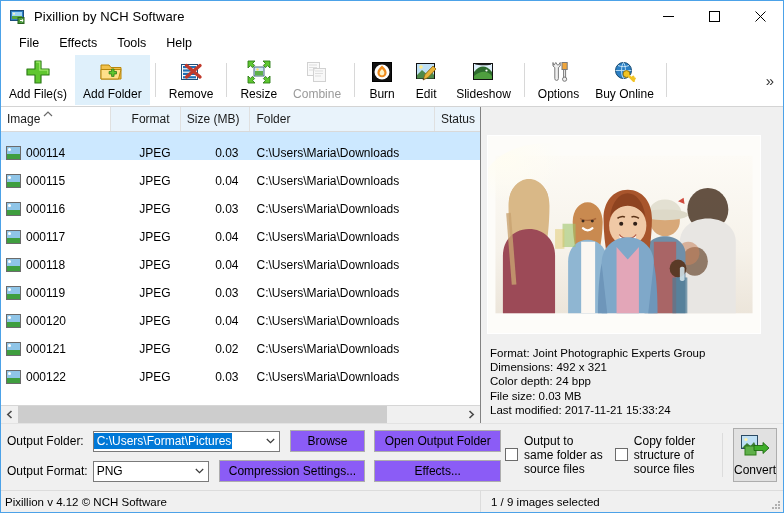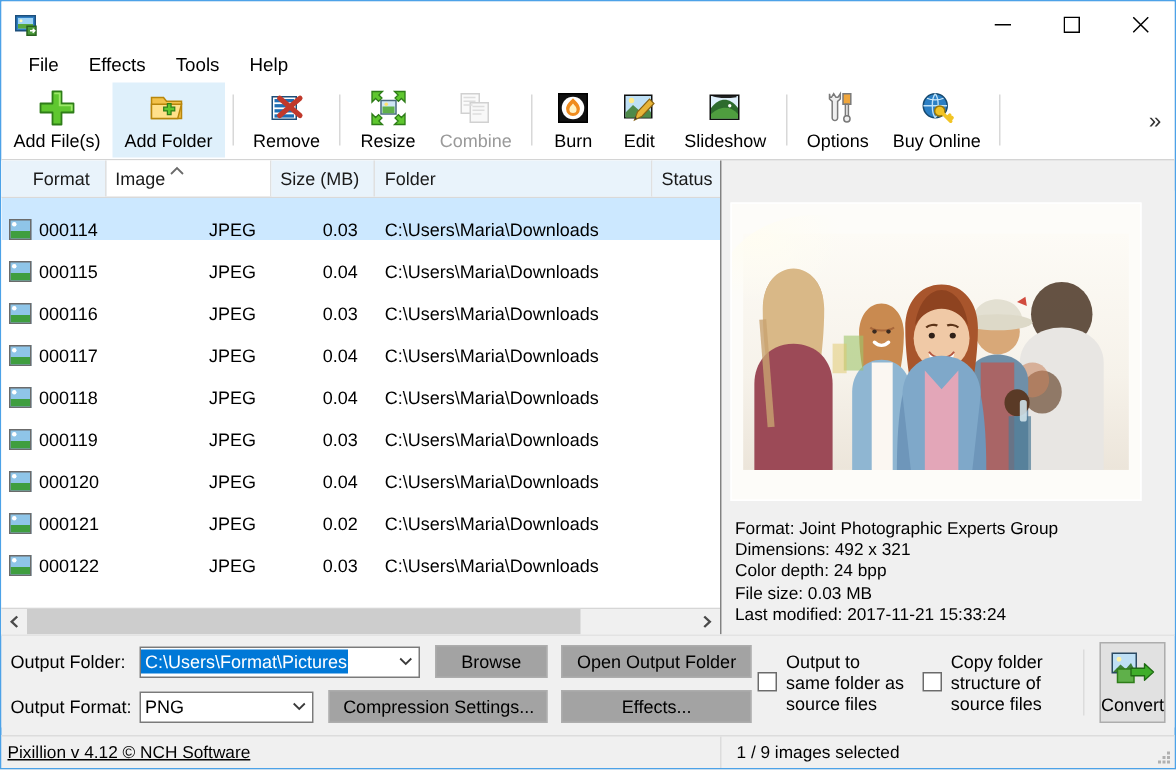--- a/index.html
+++ b/index.html
@@ -128,21 +128,21 @@
   .frow{display:flex;align-items:center;height:23px;margin-top:3px;}
   .flabel{width:88px;font-size:12px;}
   .combo{
     height:21px;box-sizing:border-box;border:1px solid #7a7a7a;background:#fff;
     display:flex;align-items:center;font-size:12px;position:relative;
   }
   .combo .val{padding-left:3px;flex:1;white-space:nowrap;overflow:hidden;}
   .combo .val.selected-text{background:#0078d7;color:#fff;display:inline-block;flex:0 0 auto;padding:1px 1px 1px 3px;}
   .combo .arrow{width:17px;display:flex;align-items:center;justify-content:center;}
   .btn{
-    height:22px;box-sizing:border-box;border:1px solid #adadad;background:#a3a3a3;
+    height:22px;box-sizing:border-box;border:1px solid #adadad;background:#8b5cf6;
     display:flex;align-items:center;justify-content:center;font-size:12px;color:#000;
   }
   .br{flex:1;display:flex;align-items:center;height:56px;}
   .chkcol{display:flex;flex-direction:row;justify-content:center;gap:9px;padding-left:4px;}
   .chkrow{display:flex;align-items:center;font-size:12px;}
   .chkbox{
     width:13px;height:13px;box-sizing:border-box;border:1px solid #6b6b6b;
     background:#fff;margin-right:6px;flex:0 0 auto;
   }
   .vdiv{width:1px;height:44px;background:#dcdcdc;margin:0 10px;}
@@ -151,40 +151,41 @@
     background:#e1e1e1;display:flex;flex-direction:column;align-items:center;
     justify-content:center;font-size:12px;
   }
 
   
   .statusbar{
     position:absolute;left:0;bottom:0;width:100%;height:22px;
     background:#f0f0f0;border-top:1px solid #dcdcdc;display:flex;align-items:center;
     box-sizing:border-box;
   }
-  .sb-left{width:480px;padding-left:4px;font-size:11.5px;border-right:1px solid #dcdcdc;height:100%;display:flex;align-items:center;box-sizing:border-box;text-decoration:underline;}
+  .sb-left{width:480px;padding-left:4px;font-size:11.5px;border-right:1px solid #dcdcdc;height:100%;display:flex;align-items:center;box-sizing:border-box;}
   .sb-right{padding-left:10px;font-size:11.5px;}
   .grip{position:absolute;right:2px;bottom:2px;width:12px;height:12px;}
 </style>
 </head>
 <body>
 
 <div id="app">
 
   <div class="titlebar">
     <span class="title-icon">
       <svg width="16" height="16" viewBox="0 0 16 16">
         <rect x="0.5" y="1.5" width="13" height="10" fill="#2f7fc4" stroke="#1c4f7c"></rect>
         <rect x="2" y="3" width="10" height="7" fill="#9fd4f5"></rect>
         <rect x="2" y="7" width="10" height="3" fill="#58a83f"></rect>
         <circle cx="4" cy="4.8" r="1" fill="#fff8c0"></circle>
         <rect x="8" y="8.5" width="6" height="6" fill="#4a9a3a" stroke="#28621f"></rect>
         <path d="M10 11.5h3M11.8 10.2l1.4 1.3-1.4 1.3" stroke="#fff" fill="none" stroke-width="1"></path>
       </svg>
     </span>
+    <span class="title-text">Pixillion by NCH Software</span>
     <div class="win-btns">
       <div class="win-btn">
         <svg width="11" height="11" viewBox="0 0 11 11">
             <path d="M0 5.5h11" stroke="#000" stroke-width="1"></path>
           </svg>
       </div>
       <div class="win-btn">
         <svg width="11" height="11" viewBox="0 0 11 11">
             <rect x="0.5" y="0.5" width="10" height="10" fill="none" stroke="#000"></rect>
           </svg>
@@ -346,30 +347,30 @@
 
     <div class="tsep" style="margin-left:4px"></div>
     <div class="tb-more">»</div>
   </div>
 
   <div class="main">
 
     <div class="listwrap">
 
       <div class="lv-head">
-        <div class="col hl" style="width:70px;justify-content:flex-end;padding-right:10px">
-          <span>Format</span>
-        </div>
         <div class="col" style="width:110px">
           <span class="sort-caret">
             <svg width="10" height="7" viewBox="0 0 10 7">
                 <path d="M1 6l4-4 4 4" fill="none" stroke="#6a6a6a" stroke-width="1.2"></path>
               </svg>
           </span>
           <span>Image</span>
+        </div>
+        <div class="col hl" style="width:70px;justify-content:flex-end;padding-right:10px">
+          <span>Format</span>
         </div>
         <div class="col hl" style="width:70px;justify-content:flex-end;padding-right:10px">
           <span>Size (MB)</span>
         </div>
         <div class="col hl" style="width:185px">
           <span>Folder</span>
         </div>
         <div class="col hl" style="width:45px;border-right:none">
           <span>Status</span>
         </div>

